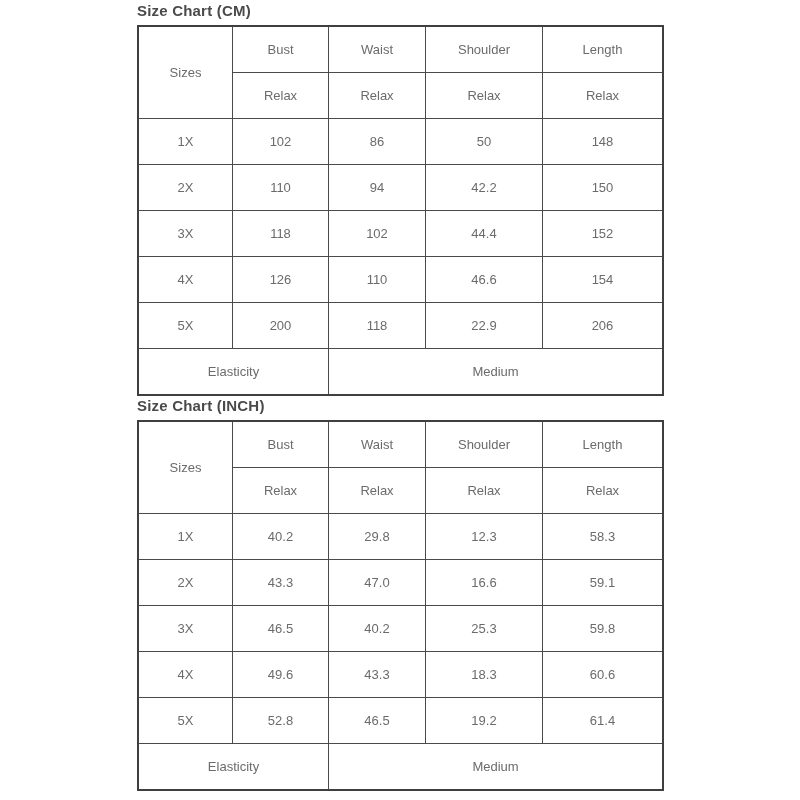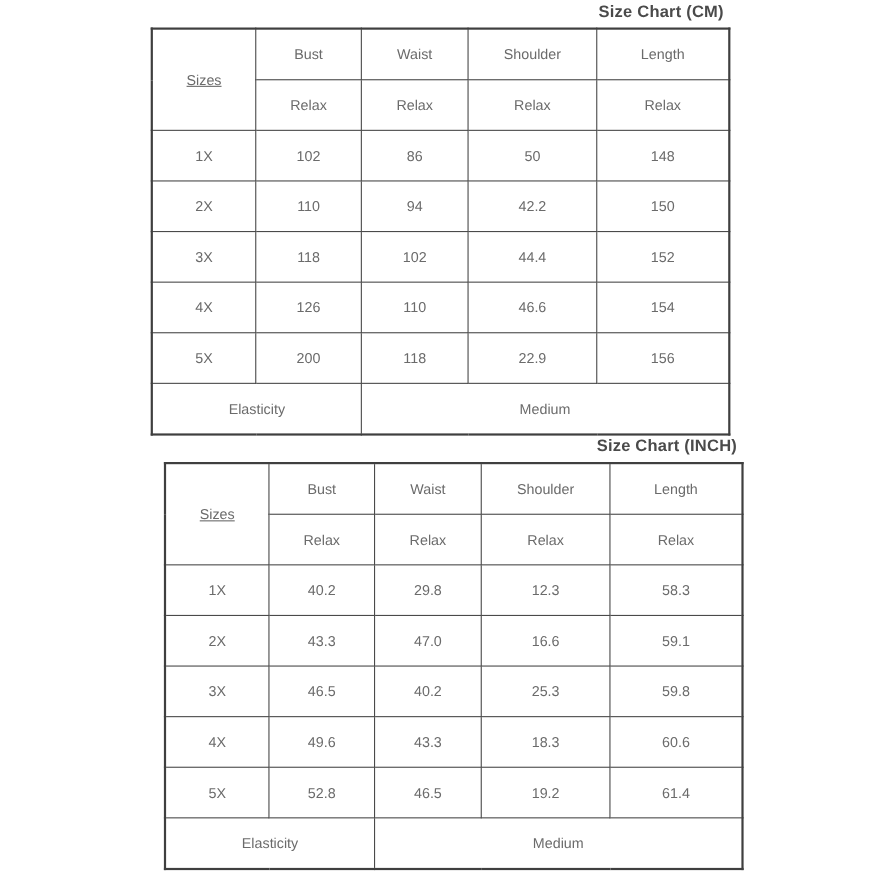--- a/index.html
+++ b/index.html
@@ -18,24 +18,24 @@
     width: 800px;
     height: 800px;
     background: #ffffff;
   }
   .chart-block {
     position: absolute;
     left: 137px;
     width: 521px;
   }
   #block-cm { top: 0px; }
-  #block-inch { top: 395px; margin-left: 12px; }
+  #block-inch { top: 395px; }
 
   .chart-title {
-    text-align: right;
+    text-align: left;
     font-size: 15px;
     font-weight: bold;
     color: #4a4a4a;
     letter-spacing: 0.2px;
     height: 25px;
     line-height: 22px;
     font-family: "Liberation Sans", sans-serif;
   }
 
   table.size-table {
@@ -56,21 +56,21 @@
     padding: 0;
     background: #ffffff;
     font-weight: normal;
   }
   td.col-sizes  { width: 93px; }
   td.col-bust   { width: 95px; }
   td.col-waist  { width: 96px; }
   td.col-shoulder { width: 116px; }
   td.col-length { width: 119px; }
 
-  td.sizes-head { height: 80px; text-decoration: underline; }
+  td.sizes-head { height: 80px; }
   td.head-cell  { height: 40px; }
   td.relax-cell { height: 45px; }
   td.elasticity-label { width: 193px; }
 </style>
 </head>
 <body>
 
 <div class="page">
 
   <div class="chart-block" id="block-cm">
@@ -118,21 +118,21 @@
           <td>126</td>
           <td>110</td>
           <td>46.6</td>
           <td>154</td>
         </tr>
         <tr>
           <td>5X</td>
           <td>200</td>
           <td>118</td>
           <td>22.9</td>
-          <td>156</td>
+          <td>206</td>
         </tr>
 
         <tr>
           <td class="elasticity-label" colspan="2">Elasticity</td>
           <td colspan="3">Medium</td>
         </tr>
       </tbody>
     </table>
   </div>
 

